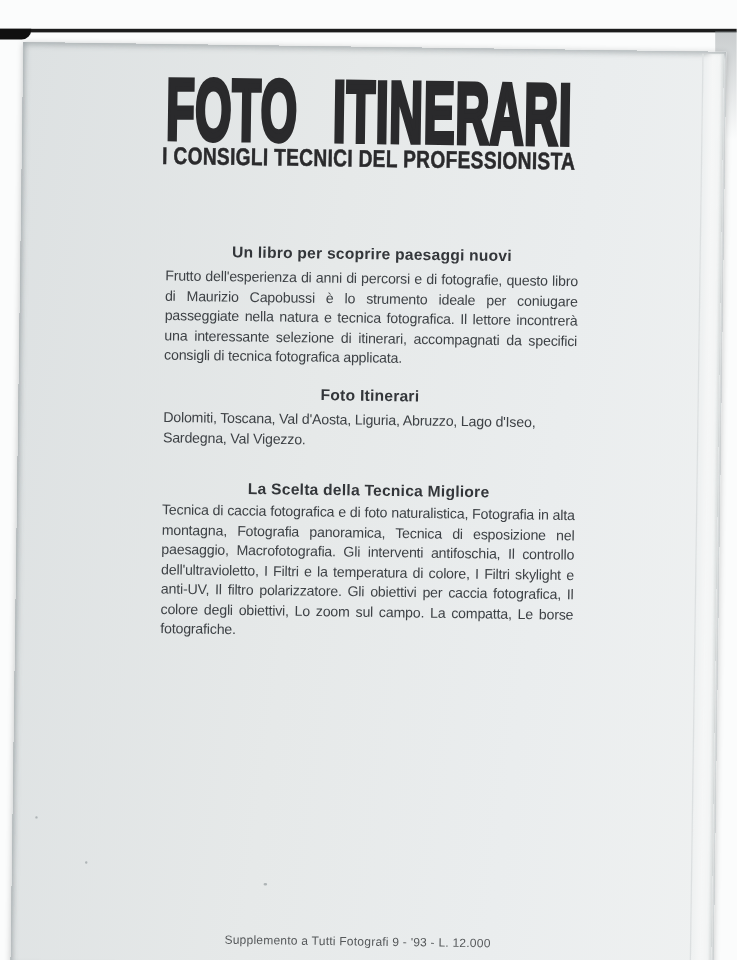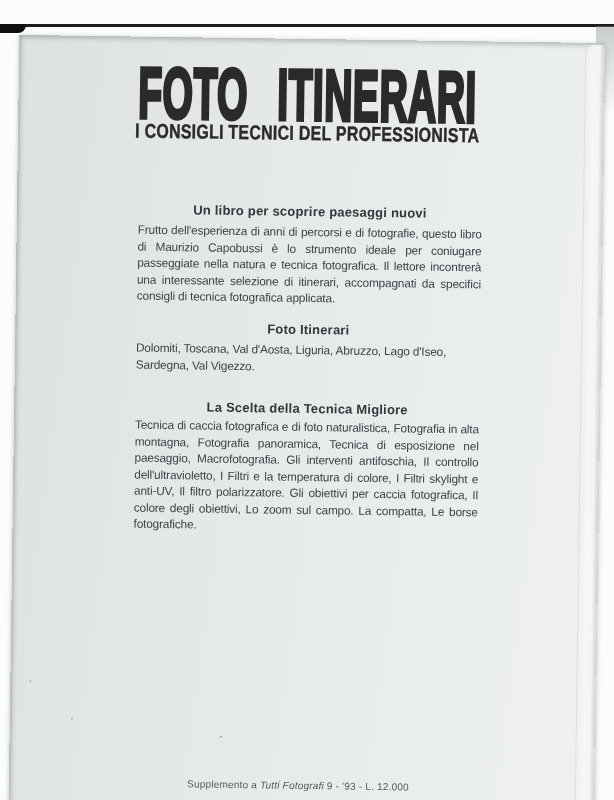--- a/index.html
+++ b/index.html
@@ -80,21 +80,21 @@
     font-size:11.8px; line-height:16.5px; letter-spacing:-.15px;
     text-align:justify; color:var(--ink-body,#3e4246); }
   .h.h1{ top:165px; } .p.p1{ top:185px; }
   .h.h2{ top:283px; } .p.p2{ top:303px; }
   .h.h3{ top:362px; } .p.p3{ top:380px; }
   .p.p2{ text-align:left; }
 
   .imprint{ position:absolute; top:741px; left:0; right:8px; text-align:center;
     font-size:10px; line-height:1.2; color:var(--ink-small,#55585a);
     letter-spacing:.2px; }
-  .imprint .mag{ font-style:italic; }
+  .imprint .mag{ }
 </style>
 </head>
 <body>
 
 <div class="photo">
 
   <div class="top-edge"></div>
   <div class="corner-blob"></div>
   <div class="right-shadow"></div>
 

